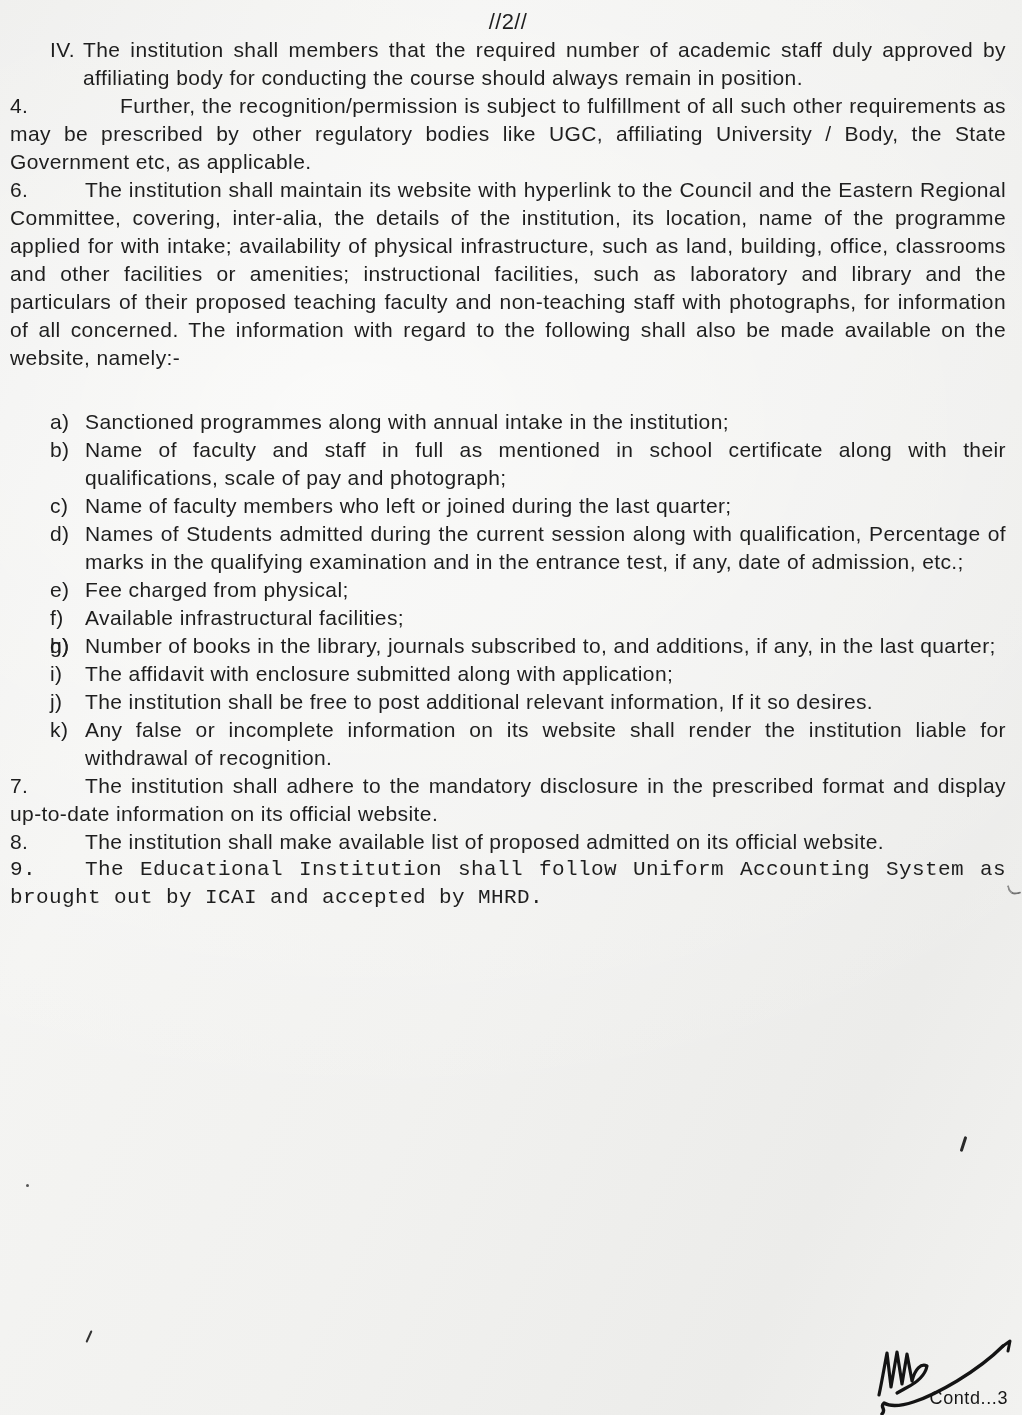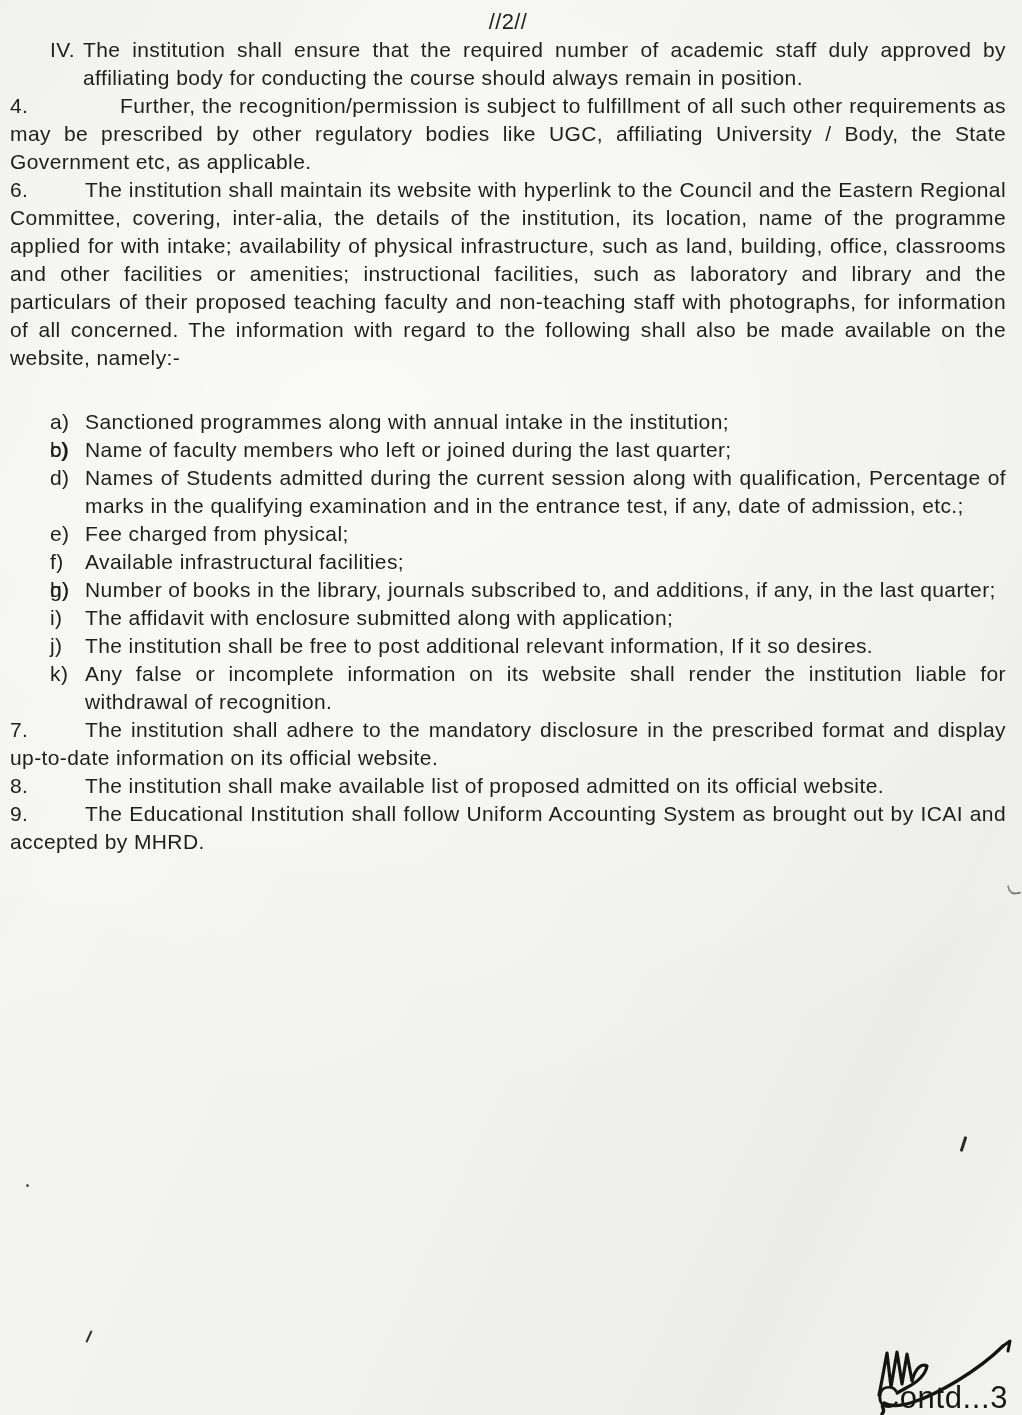--- a/index.html
+++ b/index.html
@@ -57,40 +57,40 @@
     padding-left: 75px;
     margin-top: 0;
   }
   .sub .lnum {
     position: absolute;
     left: 40px;
     top: 0;
   }
   .mt-7 { margin-top: 38px; }
   .mt-8 { margin-top: 40px; }
-  .mt-9 { margin-top: 30px; }
+  .mt-9 { margin-top: 30px; font-family: Liberation Mono, monospace; }
 
   
   .sig-block {
     position: absolute;
     right: 10px;
     bottom: 0;
     width: 185px;
     height: 78px;
   }
   .sig-svg {
     position: absolute;
     right: 0;
     bottom: 0;
   }
   .contd {
     position: absolute;
     right: 4px;
     bottom: 3px;
-    font-size: 31px;
+    font-size: 18px;
     letter-spacing: 0.6px;
     color: #161616;
   }
 
   
   .artifact { position: absolute; pointer-events: none; }
   .mark-slash {
     left: 962px; top: 1136px;
     width: 3px; height: 16px;
     background: #2a2a2a;
@@ -122,39 +122,40 @@
 </style>
 </head>
 <body>
 
 <div class="page">
 
   <div class="page-number">//2//</div>
 
   <p class="para hang">
     <span class="pnum-abs">IV.</span>
-    <span>The institution shall ensure that the required number of academic staff duly approved by affiliating body for conducting the course should always remain in position.</span>
+    <span>The institution shall members that the required number of academic staff duly approved by affiliating body for conducting the course should always remain in position.</span>
   </p>
 
   <p class="para flow flow-4">
     <span class="pnum">4.</span><span>Further, the recognition/permission is subject to fulfillment of all such other requirements as may be prescribed by other regulatory bodies like UGC, affiliating University / Body, the State Government etc, as applicable.</span>
   </p>
 
 
   <p class="para flow">
     <span class="pnum">6.</span><span>The institution shall maintain its website with hyperlink to the Council and the Eastern Regional Committee, covering, inter-alia, the details of the institution, its location, name of the programme applied for with intake; availability of physical infrastructure, such as land, building, office, classrooms and other facilities or amenities; instructional facilities, such as laboratory and library and the particulars of their proposed teaching faculty and non-teaching staff with photographs, for information of all concerned. The information with regard to the following shall also be made available on the website, namely:-</span>
   </p>
 
   <div class="sub-list">
     <p class="para sub">
       <span class="lnum">a)</span>
       <span>Sanctioned programmes along with annual intake in the institution;</span>
     </p>
     <p class="para sub">
       <span class="lnum">b)</span>
+      <span>Name of faculty and staff in full as mentioned in school certificate along with their qualifications, scale of pay and photograph;</span>
     </p>
     <p class="para sub">
       <span class="lnum">c)</span>
       <span>Name of faculty members who left or joined during the last quarter;</span>
     </p>
     <p class="para sub">
       <span class="lnum">d)</span>
       <span>Names of Students admitted during the current session along with qualification, Percentage of marks in the qualifying examination and in the entrance test, if any, date of admission, etc.;</span>
     </p>
     <p class="para sub">

